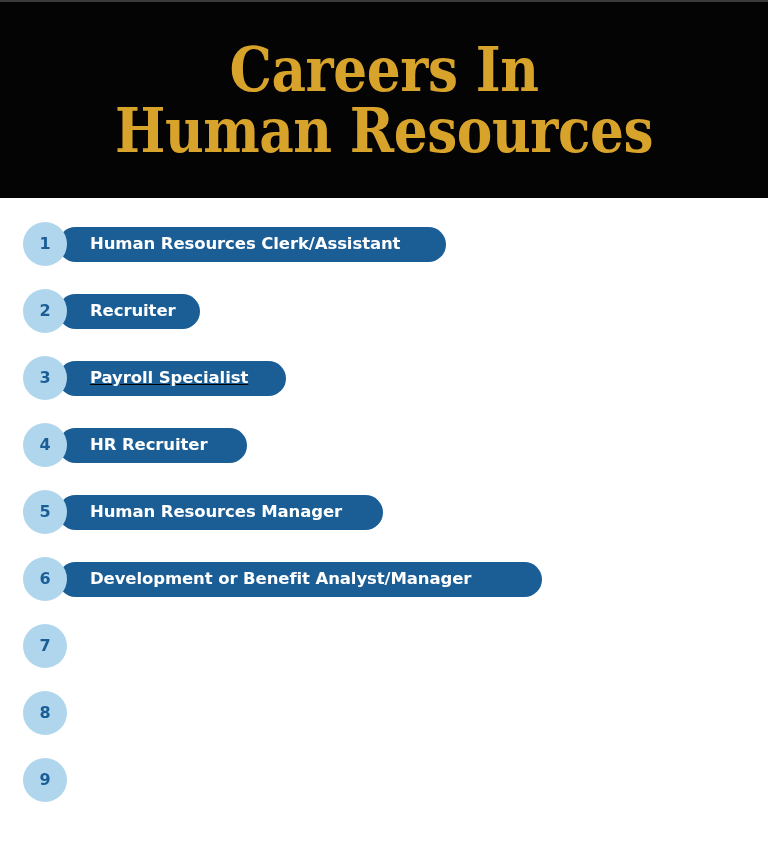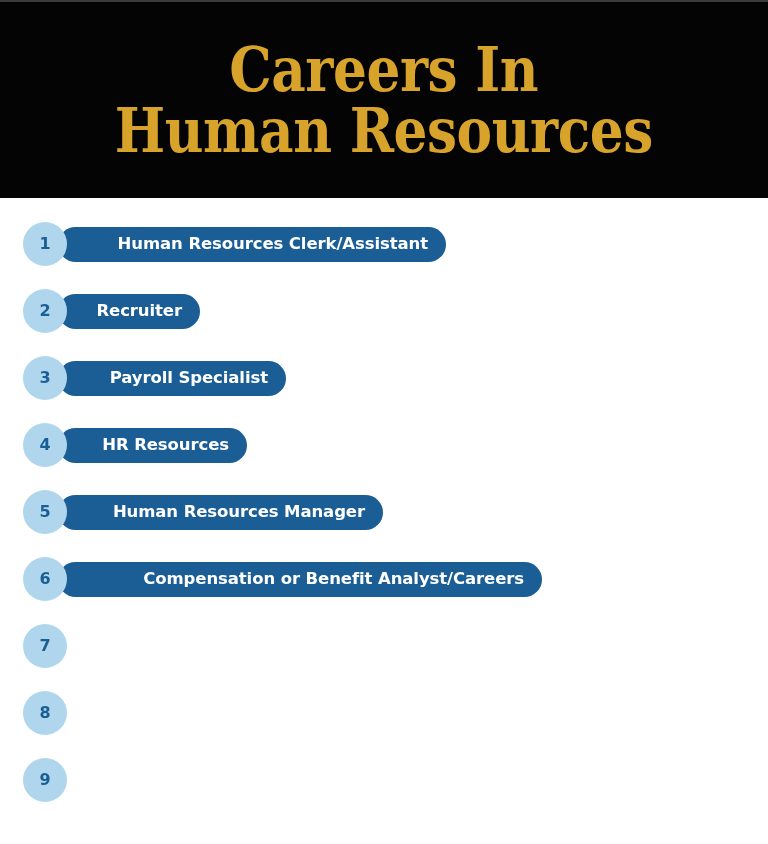--- a/index.html
+++ b/index.html
@@ -21,21 +21,20 @@
     position: absolute;
     left: 0;
     top: 0;
     width: 768px;
     height: 198px;
     background: #040404;
     border-top: 2px solid #3a3a3a;
     box-sizing: border-box;
     display: flex;
     flex-direction: column;
-    align-items: center;
     justify-content: center;
     overflow: hidden;
   }
   .title-line {
     color: #d8a32b;
     font-family: "DejaVu Serif", "Liberation Serif", serif;
     font-weight: bold;
     text-align: center;
     white-space: nowrap;
     line-height: 0.92;
@@ -72,21 +71,20 @@
     left: 58px;
     top: 9px;
     height: 35px;
     background: #1b5e96;
     border-radius: 18px;
     display: flex;
     align-items: center;
     padding: 0 18px 0 32px;
     box-sizing: border-box;
     z-index: 1;
-    justify-content: flex-end;
   }
   .pill-label {
     color: #ffffff;
     font-family: "DejaVu Sans", "Liberation Sans", sans-serif;
     font-weight: bold;
     font-size: 16.5px;
     white-space: nowrap;
     letter-spacing: -0.1px;
     line-height: 1;
   }
@@ -130,46 +128,46 @@
     </div>
     <div class="row">
       <div class="pill" style="width: 142px;">
         <span class="pill-label">Recruiter</span>
       </div>
       <div class="badge">
         <span class="badge-num">2</span>
       </div>
     </div>
     <div class="row">
-      <div class="pill" style="width: 228px;">
+      <div class="pill" style="width: 228px; text-decoration: underline;">
         <span class="pill-label">Payroll Specialist</span>
       </div>
       <div class="badge">
         <span class="badge-num">3</span>
       </div>
     </div>
     <div class="row">
       <div class="pill" style="width: 189px;">
-        <span class="pill-label">HR Resources</span>
+        <span class="pill-label">HR Recruiter</span>
       </div>
       <div class="badge">
         <span class="badge-num">4</span>
       </div>
     </div>
     <div class="row">
       <div class="pill" style="width: 325px;">
         <span class="pill-label">Human Resources Manager</span>
       </div>
       <div class="badge">
         <span class="badge-num">5</span>
       </div>
     </div>
     <div class="row">
       <div class="pill" style="width: 484px;">
-        <span class="pill-label">Compensation or Benefit Analyst/Careers</span>
+        <span class="pill-label">Development or Benefit Analyst/Manager</span>
       </div>
       <div class="badge">
         <span class="badge-num">6</span>
       </div>
     </div>
     <div class="row">
       <div class="badge">
         <span class="badge-num">7</span>
       </div>
     </div>

